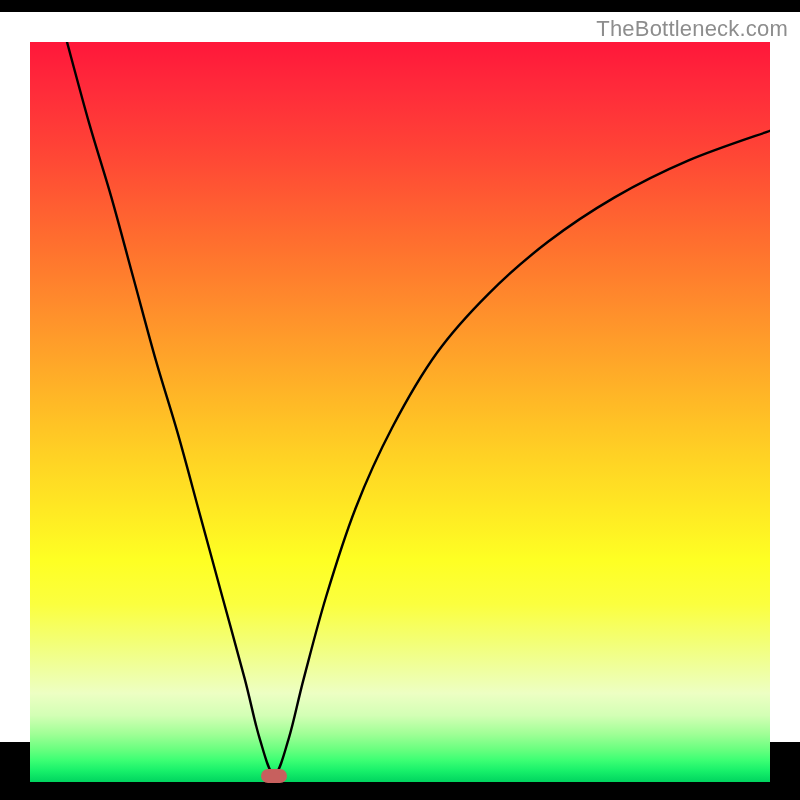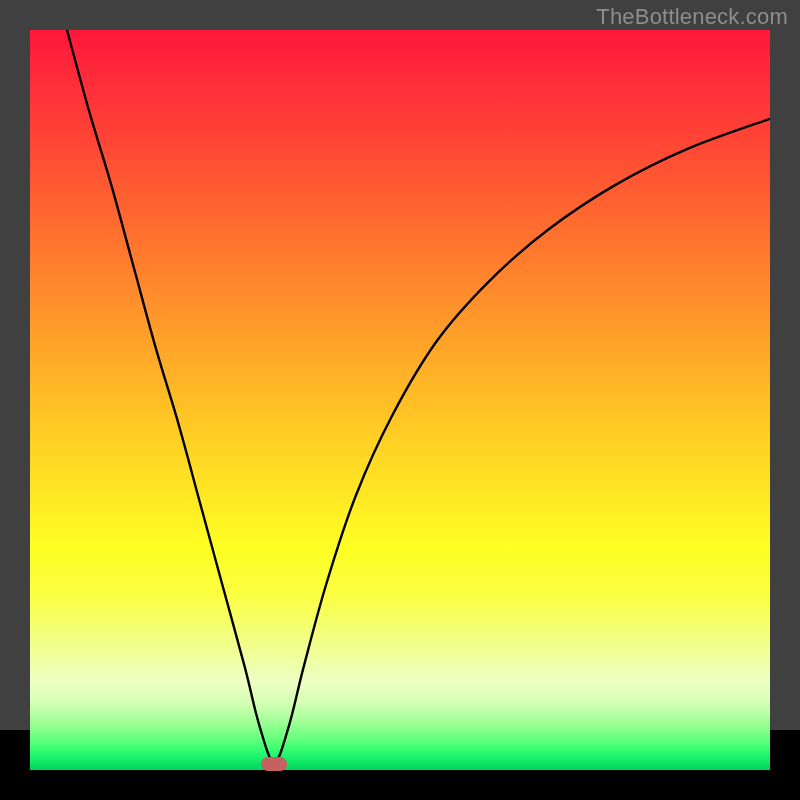--- a/index.html
+++ b/index.html
@@ -6,25 +6,25 @@
     margin: 0;
     padding: 0;
     width: 800px;
     height: 800px;
     overflow: hidden;
     background: #000;
     font-family: Arial, Helvetica, sans-serif;
   }
   .frame {
     position: absolute;
-    top: 0;
+    top: 12px;
     left: 0;
     width: 800px;
     height: 730px;
-    background: #404040;
+    background: #ffffff;
   }
   .plot-area {
     position: absolute;
     top: 30px;
     left: 30px;
     width: 740px;
     height: 740px;
     background: linear-gradient(to bottom,
       #ff173a 0%,
       #ff2d3a 7%,

